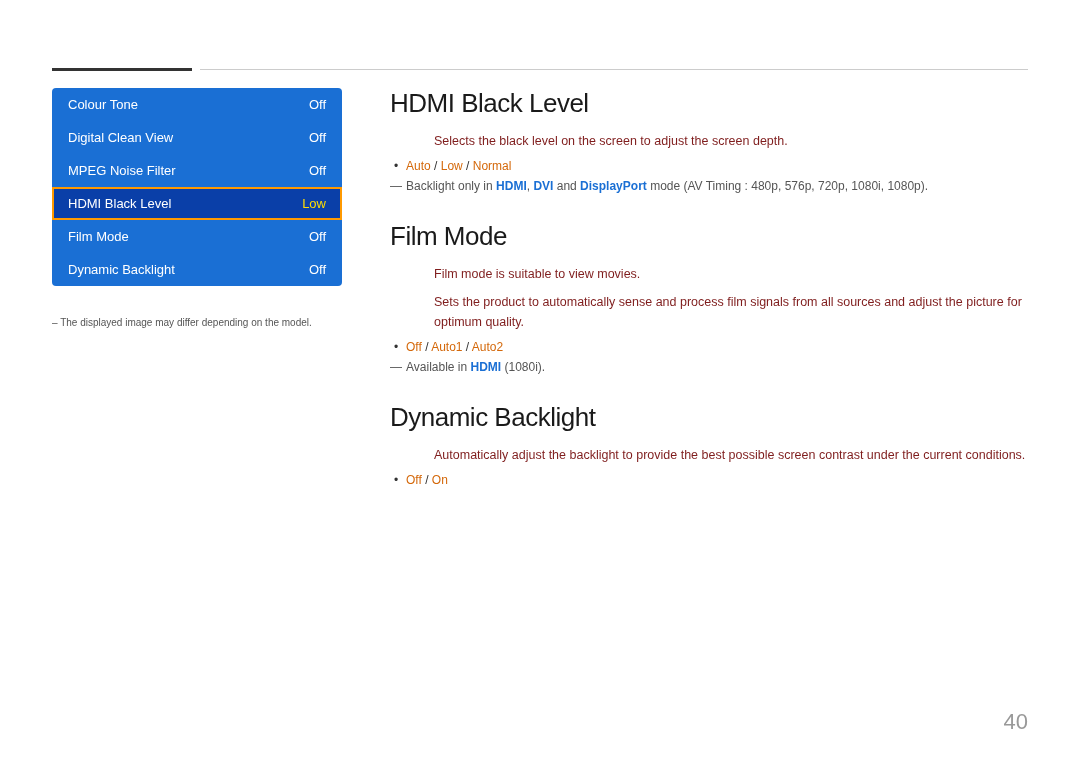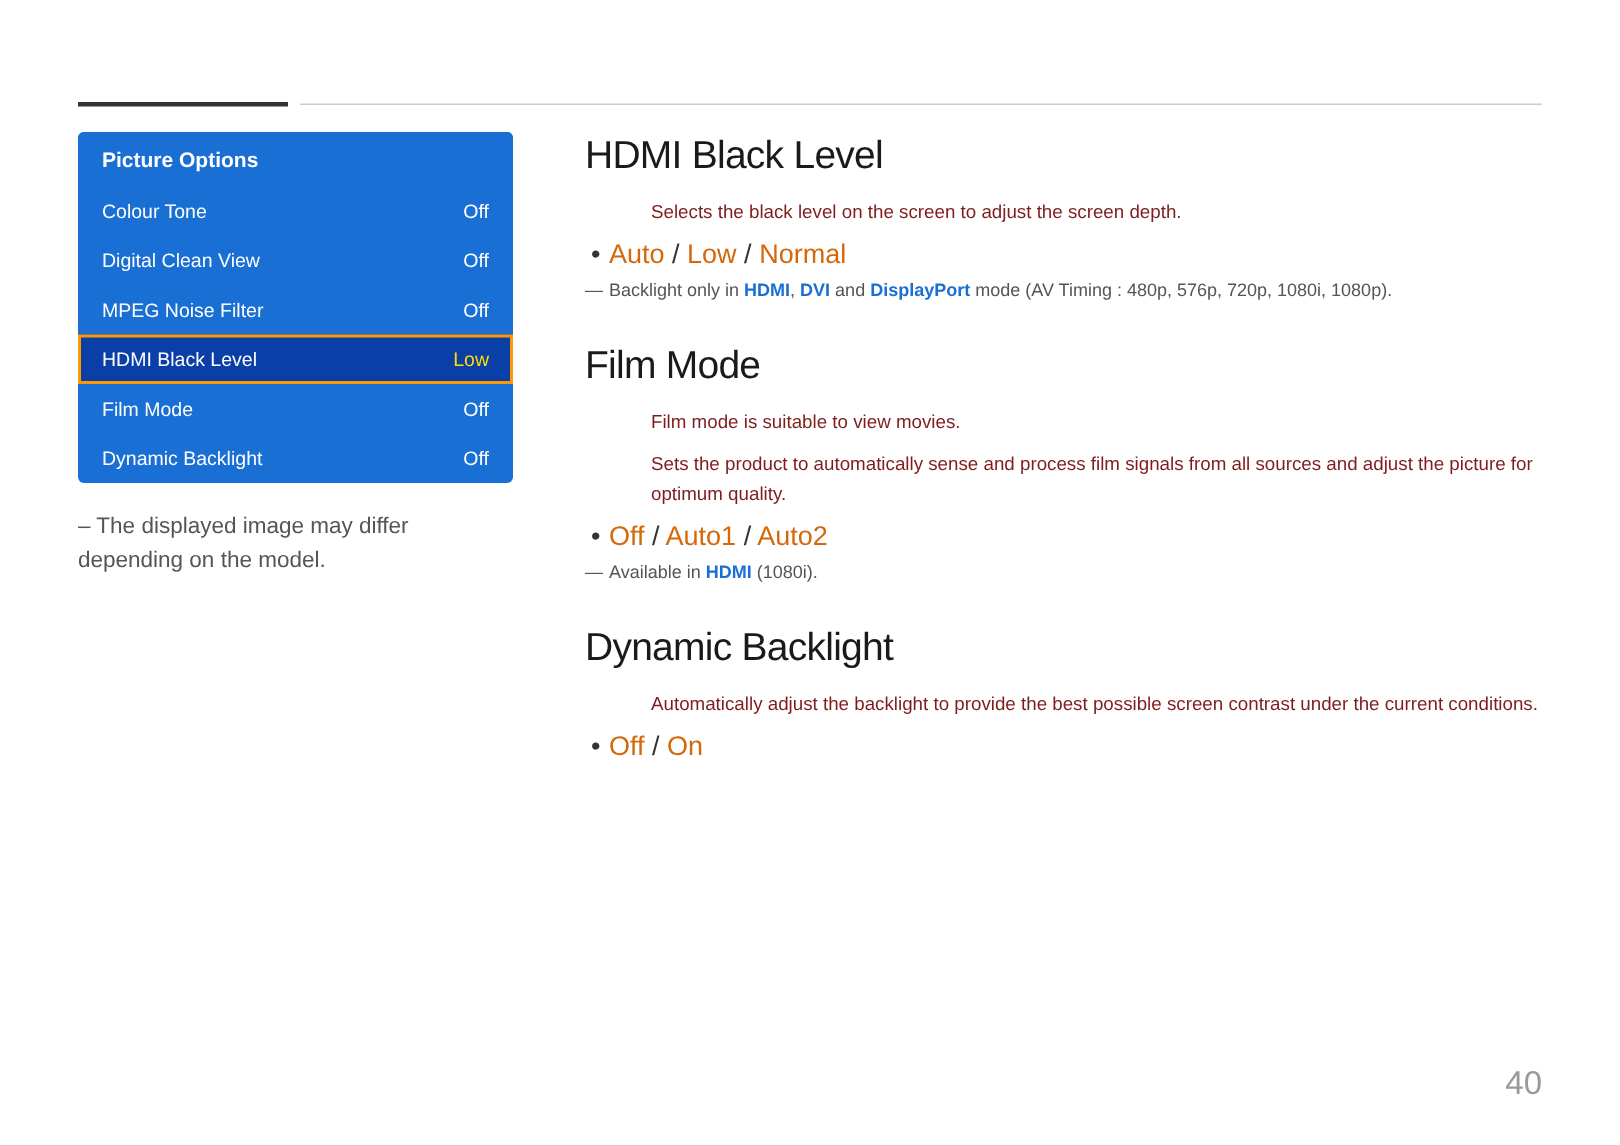--- a/index.html
+++ b/index.html
@@ -80,23 +80,23 @@
     .menu-item .item-value {
       color: #ffffff;
       font-size: 13px;
     }
 
     .menu-item.active .item-value {
       color: #ffdd00;
     }
 
     .footnote {
-      margin-top: 18px;
+      margin-top: 29px;
       color: #555;
-      font-size: 15px;
+      font-size: 10px;
       line-height: 1.5;
     }
 
     .content-area {
       position: absolute;
       top: 88px;
       left: 390px;
       right: 52px;
     }
 
@@ -120,21 +120,21 @@
       margin-left: 44px;
     }
 
     .bullet-list {
       list-style: none;
       padding-left: 0;
       margin-bottom: 6px;
     }
 
     .bullet-list li {
-      font-size: 18px;
+      font-size: 12px;
       color: #333;
       padding-left: 16px;
       position: relative;
       margin-bottom: 4px;
     }
 
     .bullet-list li::before {
       content: '•';
       position: absolute;
       left: 4px;
@@ -178,21 +178,20 @@
 </head>
 <body>
 
 <div class="top-bar">
   <div class="top-bar-dark"></div>
   <div class="top-bar-light"></div>
 </div>
 
 <div class="left-panel">
   <div class="menu-box">
-    <div class="menu-title">Picture Options</div>
     <div id="menu-items-container">
         <div class="menu-item">
           <span class="item-label">Colour Tone</span>
           <span class="item-value">Off</span>
         </div>
         <div class="menu-item">
           <span class="item-label">Digital Clean View</span>
           <span class="item-value">Off</span>
         </div>
         <div class="menu-item">

